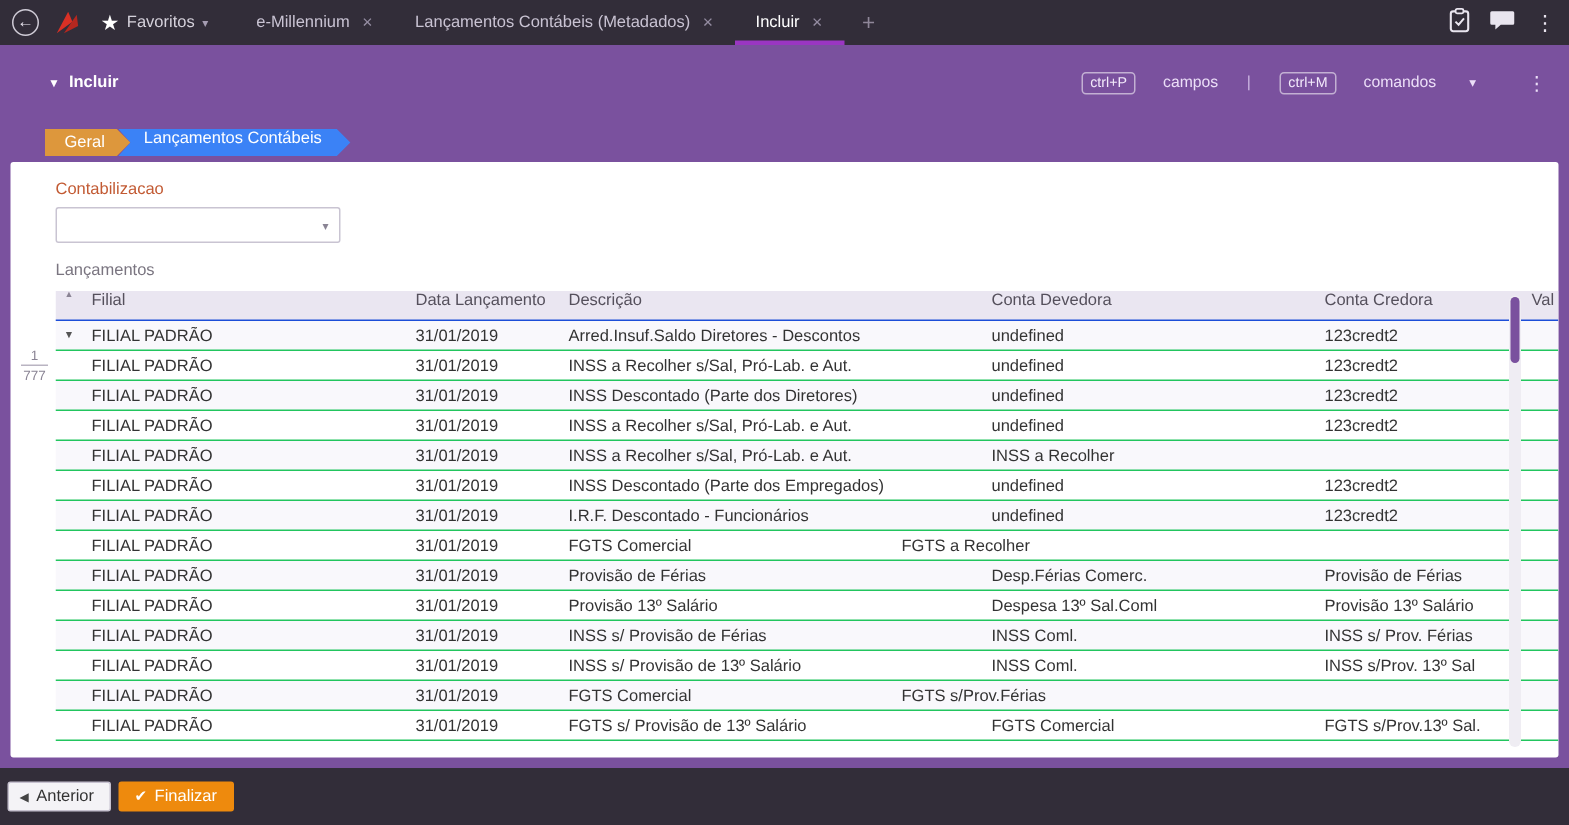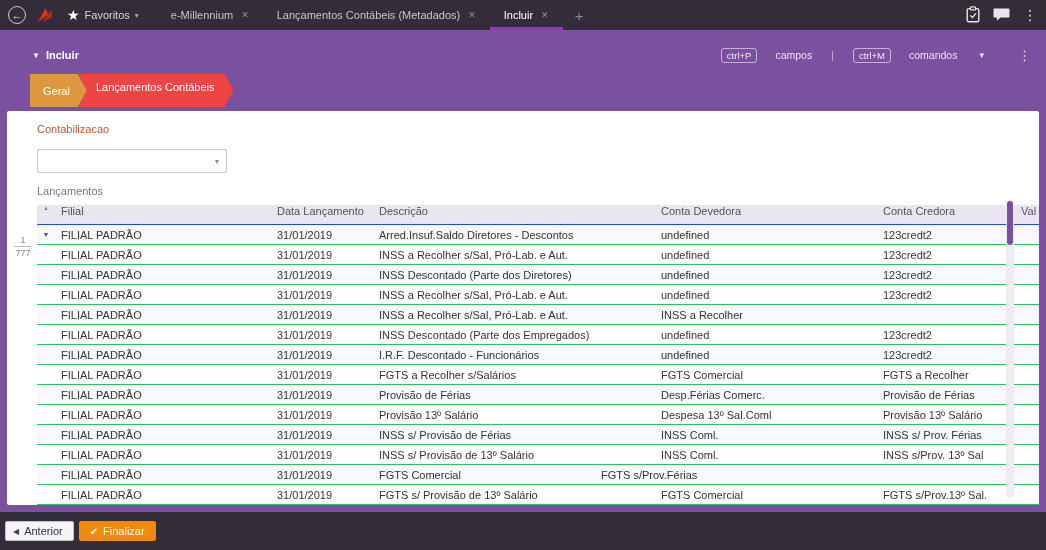--- a/index.html
+++ b/index.html
@@ -32,30 +32,30 @@
   .ph-title { display:flex; align-items:center; gap:6px; font-size:11px; font-weight:bold; cursor:pointer; }
   .ph-collapse { font-size:8px; }
   .ph-right { margin-left:auto; display:flex; align-items:center; gap:18px; font-size:10.5px; color:#ecdff8; }
   .kbd { border:1px solid rgba(255,255,255,.55); border-radius:3px; padding:1px 5px;
     font-size:9.5px; color:#f3eafb; }
   .ph-sep { color:#cdb6e2; padding:0 1px; }
   .ph-chev { font-size:9px; color:#ecdff8; margin-left:4px; cursor:pointer; }
   .ph-dots { font-size:13px; color:#ecdff8; margin-left:16px; cursor:pointer; }
 
   .crumbs { flex:0 0 34px; display:flex; align-items:flex-end; padding:0 0 4px 23px; }
-  .crumb { height:33px; display:flex; align-items:center; color:#fff; font-size:11px; cursor:pointer; white-space:nowrap; }
+  .crumb { height:18px; display:flex; align-items:center; color:#fff; font-size:11px; cursor:pointer; white-space:nowrap; }
   .crumb.first { background:#dd973c; padding:0 17px 0 13px; z-index:2;
     clip-path: polygon(0 0, calc(100% - 9px) 0, 100% 50%, calc(100% - 9px) 100%, 0 100%); }
-  .crumb.second { background:#ef4444; margin-left:-8px; padding:0 19px 7px 17px; z-index:1;
+  .crumb.second { background:#3b82f6; margin-left:-8px; padding:0 19px 7px 17px; z-index:1;
     clip-path: polygon(0 0, calc(100% - 9px) 0, 100% 50%, calc(100% - 9px) 100%, 0 100%, 8px 50%); }
 
   
   .content { flex:1; background:#ffffff; border-radius:2px; position:relative; overflow:hidden; }
   .form { padding:12px 0 0 30px; }
-  .flabel { color:#c25a33; font-size:11px; height:14px; margin-bottom:12px; }
+  .flabel { color:#c25a33; font-size:11px; height:14px; margin-bottom:4px; }
   .select { width:190px; height:24px; border:1px solid #c9c4d2; border-radius:2px;
     display:flex; align-items:center; justify-content:space-between; padding:0 7px;
     font-size:11px; color:#444; background:#fff; cursor:pointer; }
   .select-chev { color:#8a8494; font-size:8px; }
   .glabel { color:#7a7580; font-size:11px; height:14px; margin:12px 7px 6px 0; }
 
   .table { margin-left:30px; width:calc(100% - 30px); overflow:hidden; }
   .thead { display:flex; background:#eae6f1; height:20px; align-items:flex-start;
     border-bottom:1px solid #1d4ed8; }
   .cell { flex:0 0 auto; padding:0 6px; white-space:nowrap; overflow:hidden; font-size:11px; }
@@ -251,21 +251,20 @@
               <div class="cell c2">31/01/2019</div>
               <div class="cell c3">I.R.F. Descontado - Funcionários</div>
               <div class="cell c4">undefined</div>
               <div class="cell c5">123credt2</div>
               <div class="cell c6"></div>
             </div>
             <div class="trow">
               <div class="cell c0 marker"></div>
               <div class="cell c1">FILIAL PADRÃO</div>
               <div class="cell c2">31/01/2019</div>
-              <div class="cell c3">FGTS a Recolher s/Salários</div>
               <div class="cell c4">FGTS Comercial</div>
               <div class="cell c5">FGTS a Recolher</div>
               <div class="cell c6"></div>
             </div>
             <div class="trow tint">
               <div class="cell c0 marker"></div>
               <div class="cell c1">FILIAL PADRÃO</div>
               <div class="cell c2">31/01/2019</div>
               <div class="cell c3">Provisão de Férias</div>
               <div class="cell c4">Desp.Férias Comerc.</div>

